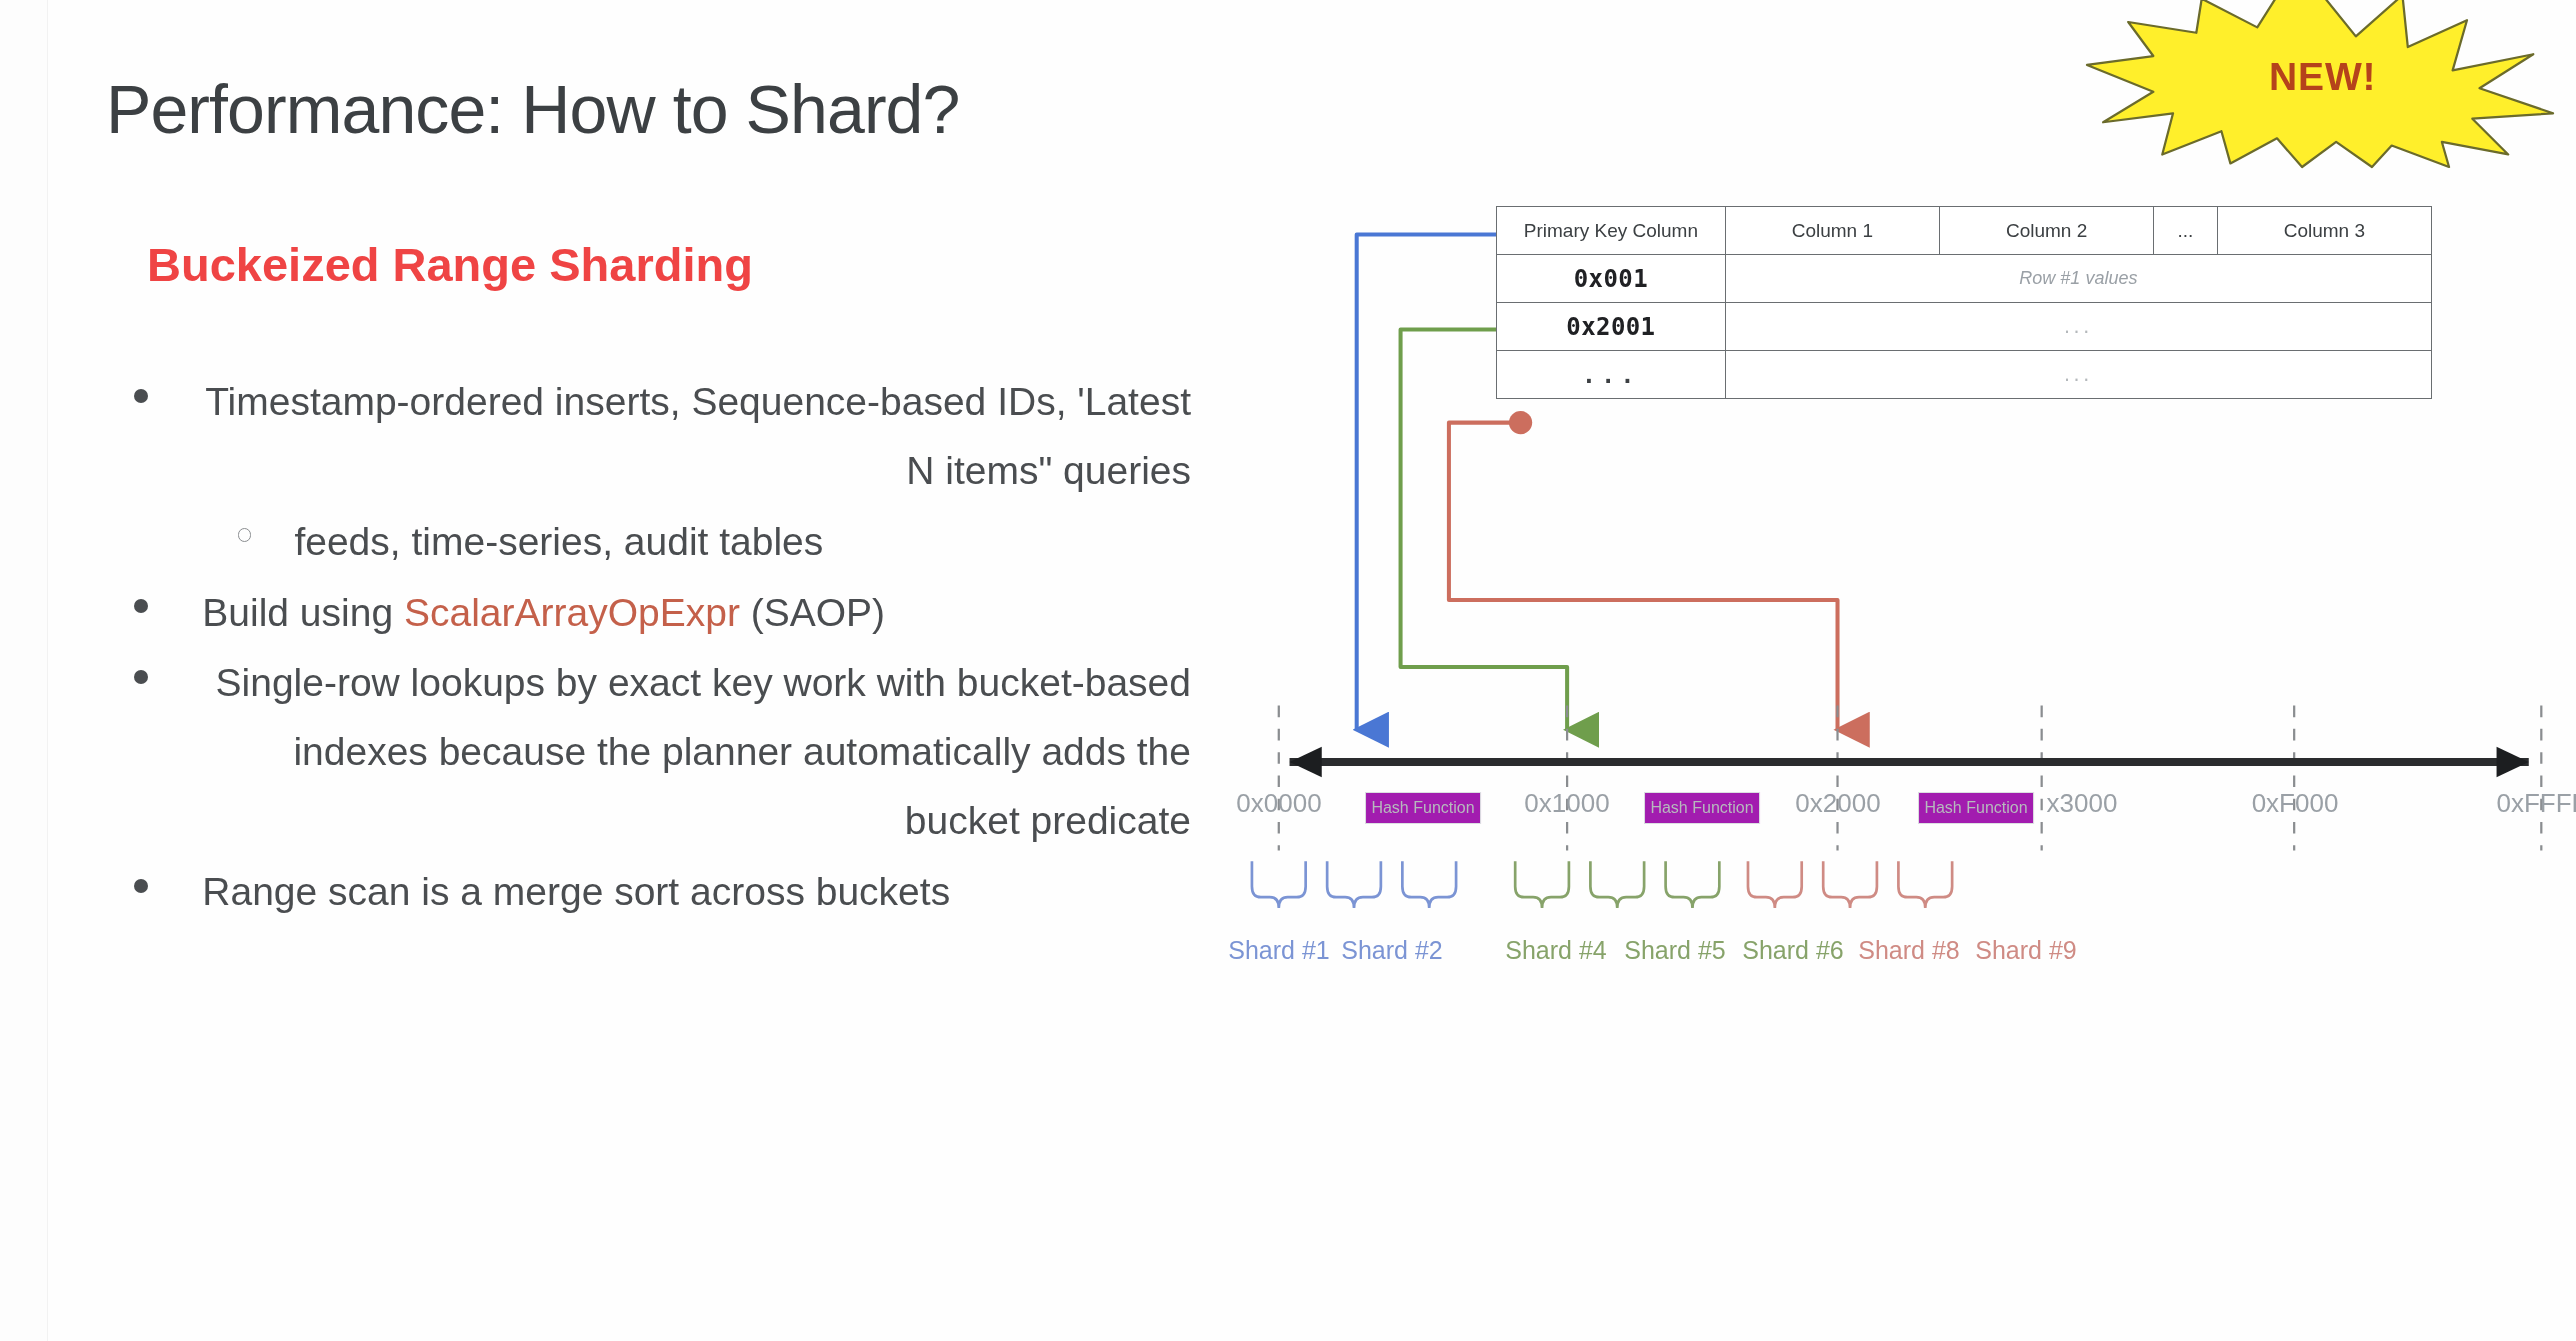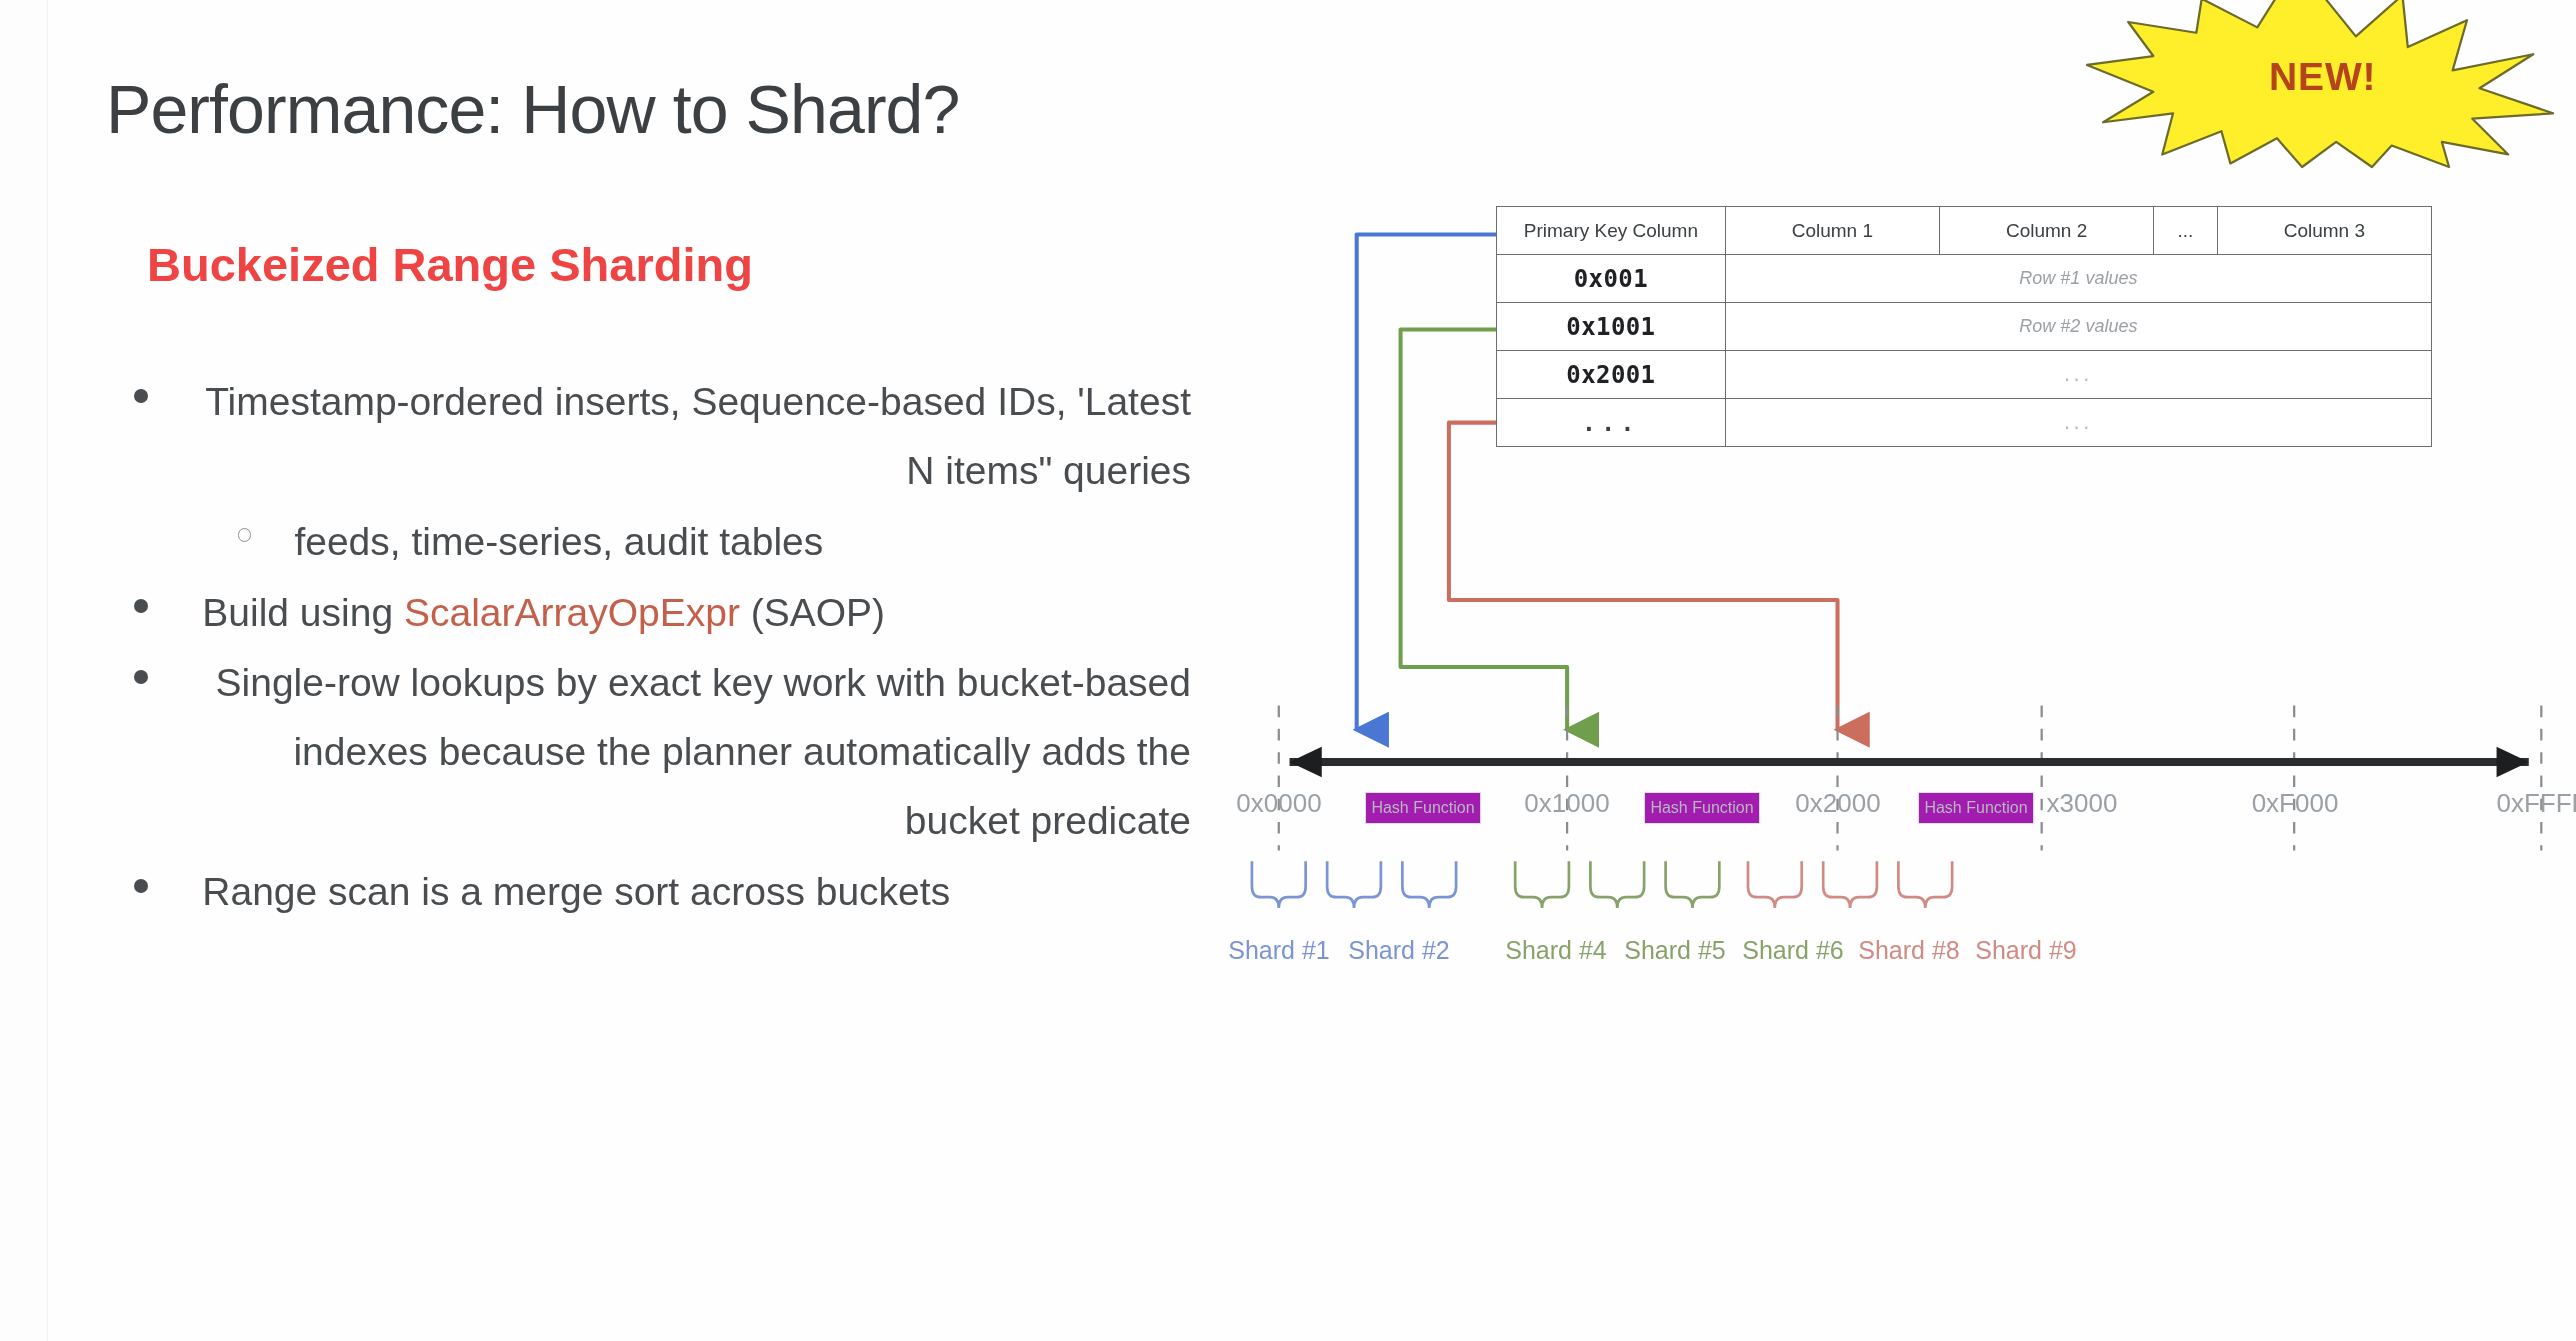--- a/index.html
+++ b/index.html
@@ -209,24 +209,20 @@
         <td>Column 1</td>
         <td>Column 2</td>
         <td>...</td>
         <td>Column 3</td>
       </tr>
       <tr>
         <td class="pk">0x001</td>
         <td class="vals" colspan="4">Row #1 values</td>
       </tr>
       <tr>
-        <td class="pk">0x1001</td>
-        <td class="vals" colspan="4">Row #2 values</td>
-      </tr>
-      <tr>
         <td class="pk">0x2001</td>
         <td class="dots" colspan="4">...</td>
       </tr>
       <tr>
         <td class="pkdots">...</td>
         <td class="dots" colspan="4">...</td>
       </tr>
     </tbody>
       </table>
 
@@ -237,21 +233,21 @@
       <span class="hashbox" style="left:502px;top:3.6px;">Hash Function</span>
       <span class="axlab" style="left:638px;">0x2000</span>
       <span class="hashbox" style="left:776px;top:3.6px;">Hash Function</span>
       <span class="axlab" style="left:882px;">x3000</span>
       <span class="axlab" style="left:1095px;">0xF000</span>
       <span class="axlab" style="left:1342px;">0xFFFF</span>
     </div>
 
     <div style="position:absolute;left:0;top:766px;width:1361px;height:36px;">
       <span class="shardlab sh-blue" style="left:79px;">Shard #1</span>
-      <span class="shardlab sh-blue" style="left:199px;">Shard #2</span>
+      <span class="shardlab sh-blue" style="left:192px;">Shard #2</span>
       <span class="shardlab sh-green" style="left:356px;">Shard #4</span>
       <span class="shardlab sh-green" style="left:475px;">Shard #5</span>
       <span class="shardlab sh-green" style="left:593px;">Shard #6</span>
       <span class="shardlab sh-red" style="left:709px;text-align:center;">Shard #8</span>
       <span class="shardlab sh-red" style="left:826px;">Shard #9</span>
     </div>
 
   </div>
 </div>
 

